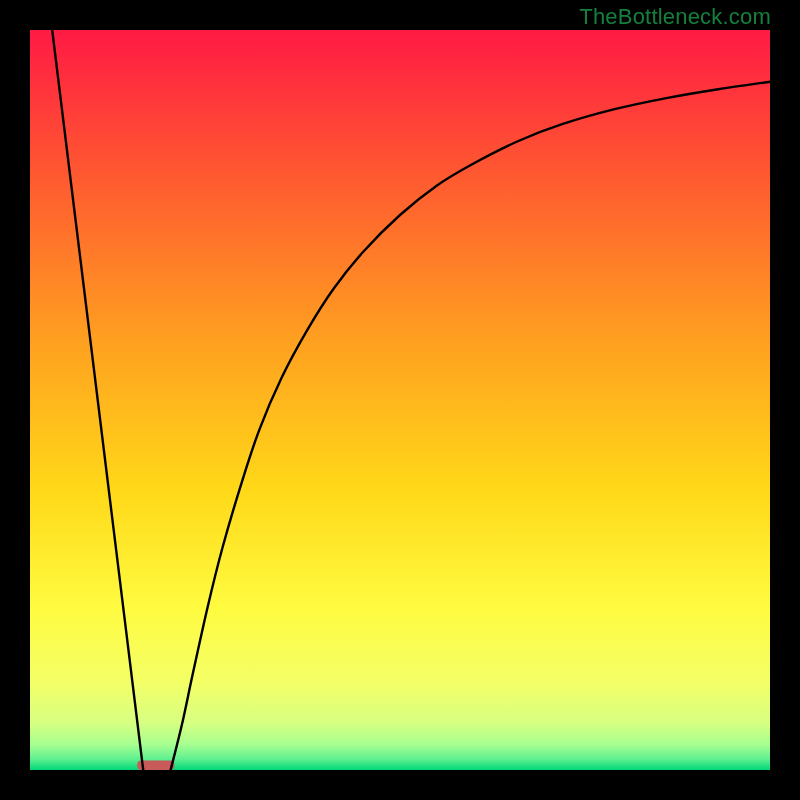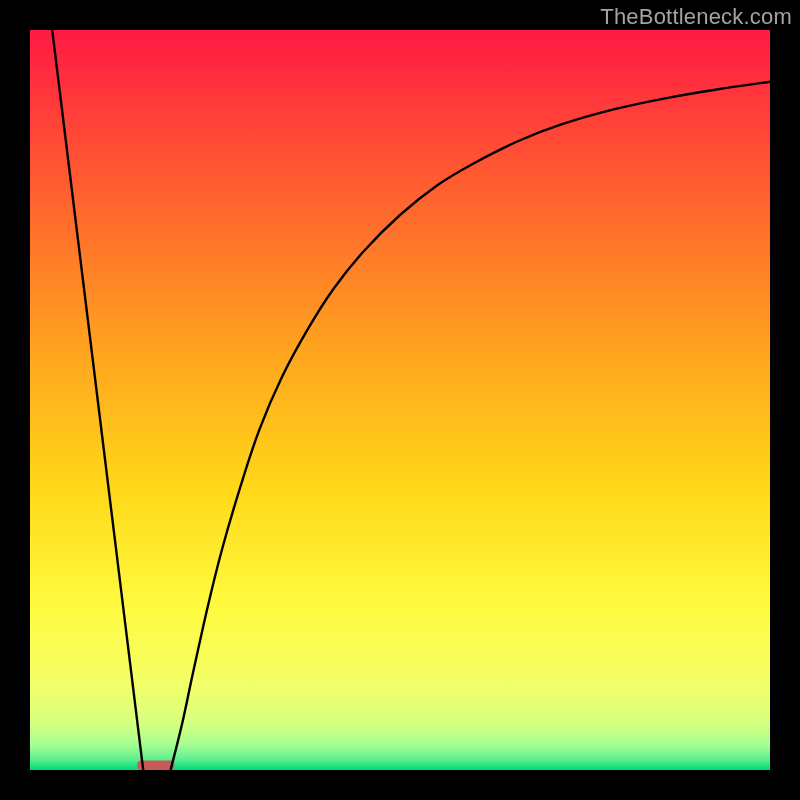--- a/index.html
+++ b/index.html
@@ -21,22 +21,22 @@
     position: absolute;
     left: 30px;
     top: 30px;
     width: 740px;
     height: 740px;
     overflow: hidden;
   }
   .watermark {
     position: absolute;
     top: 4px;
-    right: 8px;
-    color: #a3a3a3;
+    right: 29px;
+    color: #15803d;
     font-size: 22px;
     font-weight: 500;
     letter-spacing: 0.2px;
     user-select: none;
   }
   svg {
     display: block;
   }
 </style>
 </head>

